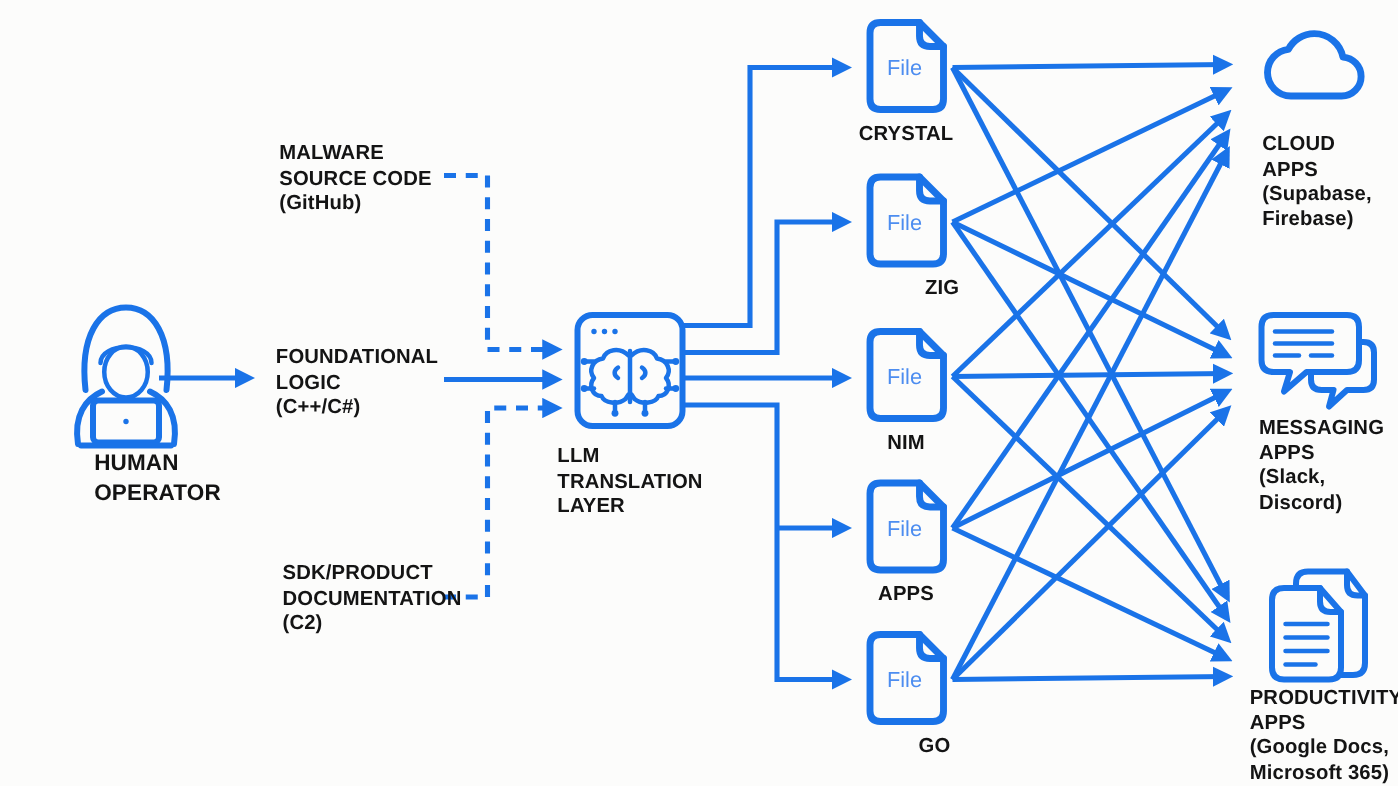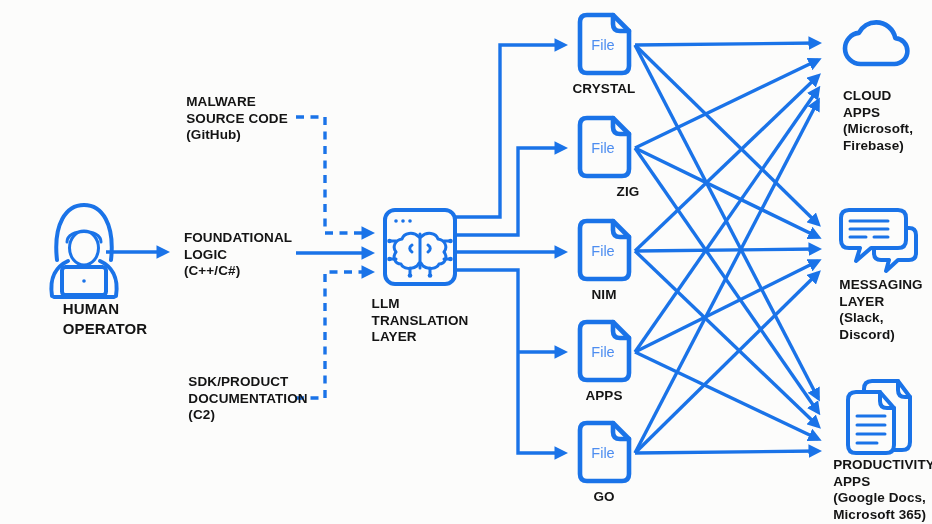--- a/index.html
+++ b/index.html
@@ -184,26 +184,26 @@
 (C2)</div>
 
   <div class="label" style="left:420px;top:296px;">LLM
 TRANSLATION
 LAYER</div>
 
   <div class="label" style="left:604px;top:81px;">CRYSTAL</div>
   <div class="label" style="left:628px;top:184px;">ZIG</div>
   <div class="label" style="left:604px;top:287px;">NIM</div>
   <div class="label" style="left:604px;top:388px;">APPS</div>
-  <div class="label" style="left:604px;top:489px;">GO</div>
+  <div class="label" style="left:623px;top:489px;">GO</div>
 
   <div class="label" style="left:878px;top:88px;">CLOUD APPS
-(Microsoft,
+(Supabase,
 Firebase)</div>
   <div class="label" style="left:881px;top:277px;">MESSAGING
-LAYER
+APPS
 (Slack, Discord)</div>
   <div class="label" style="left:884px;top:457px;">PRODUCTIVITY
 APPS
 (Google Docs,
 Microsoft 365)</div>
 
 </div>
 
 </body></html>

